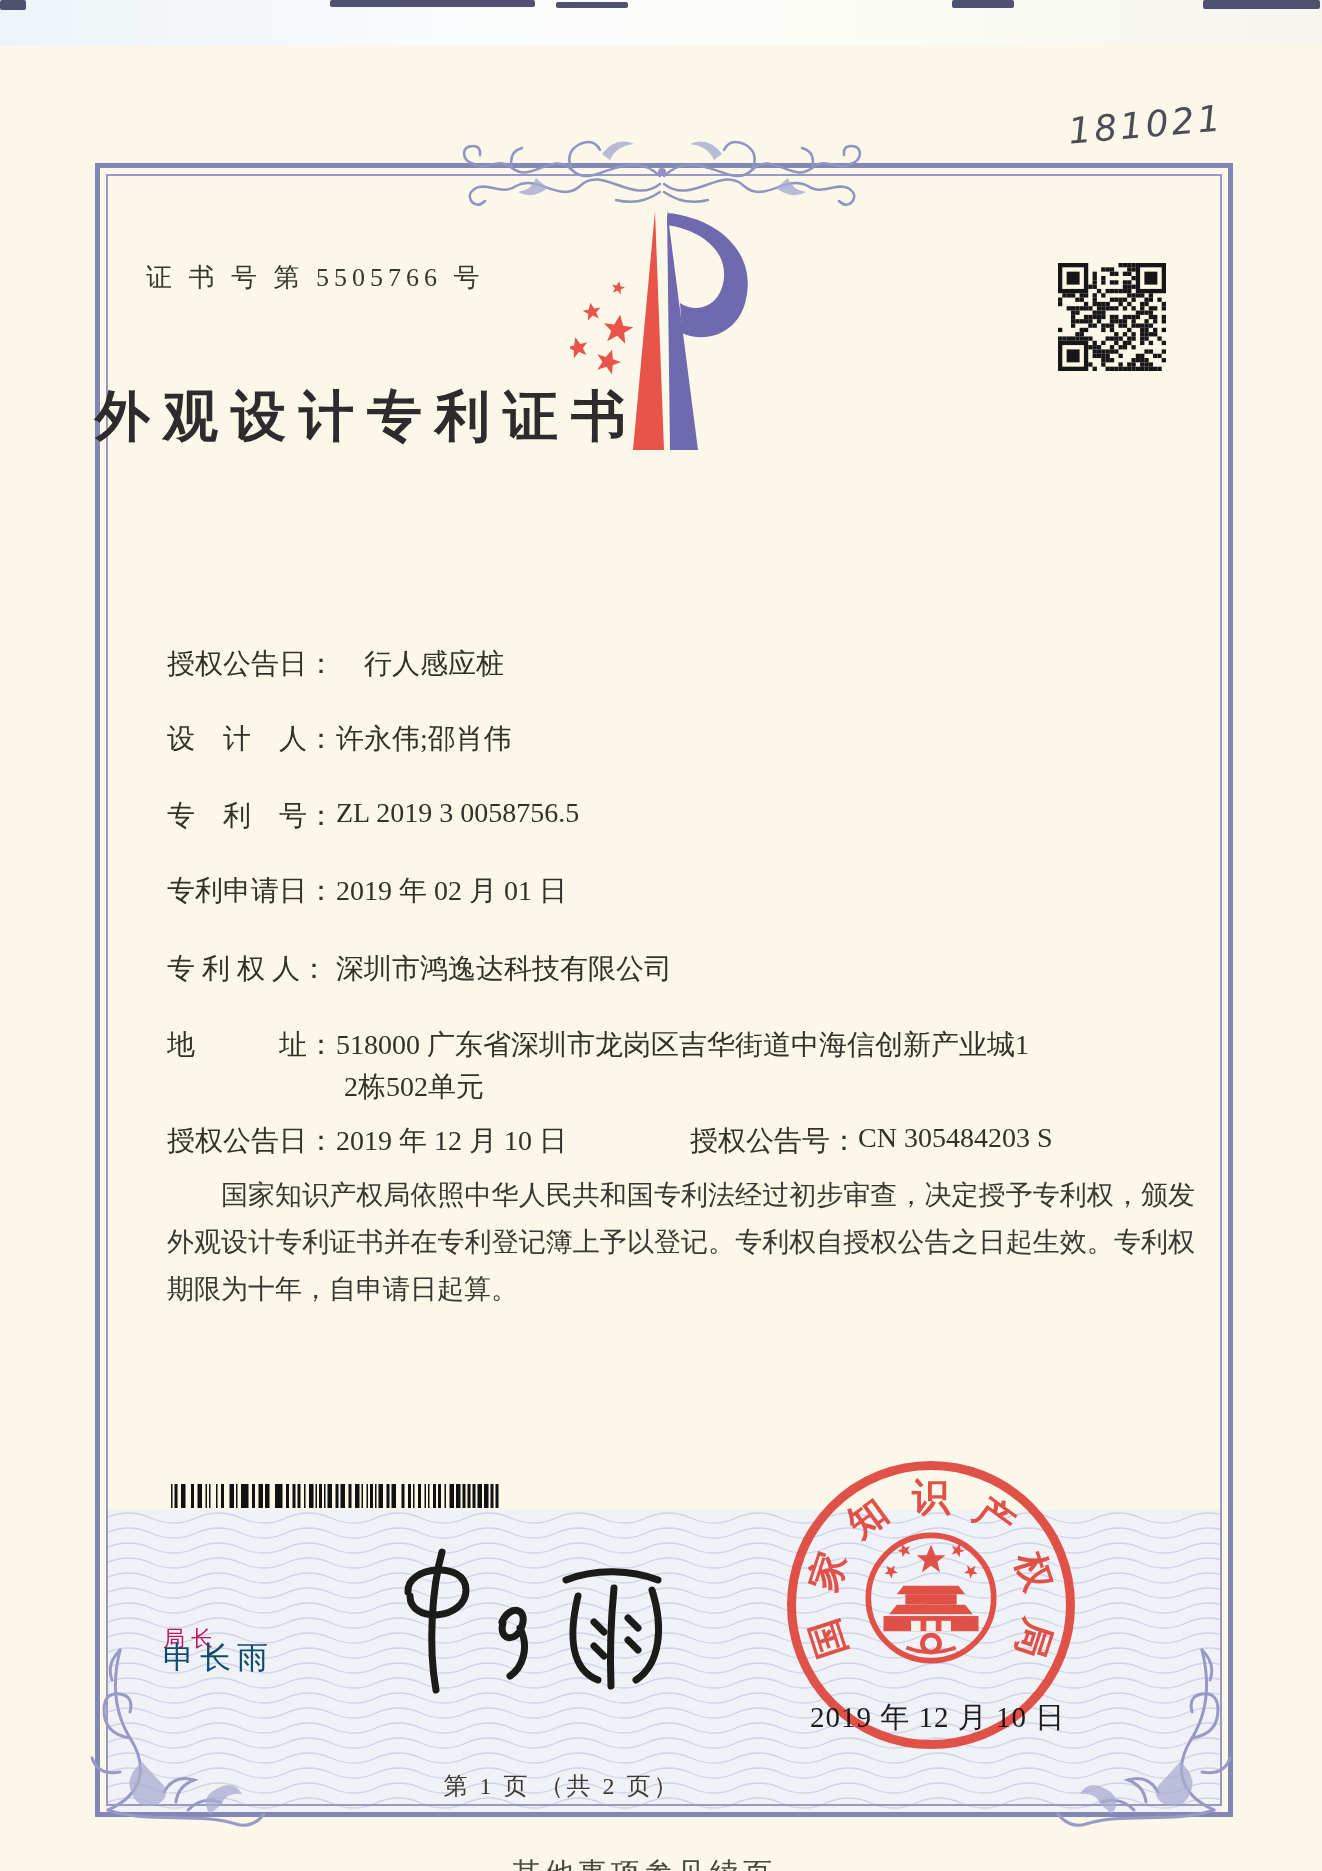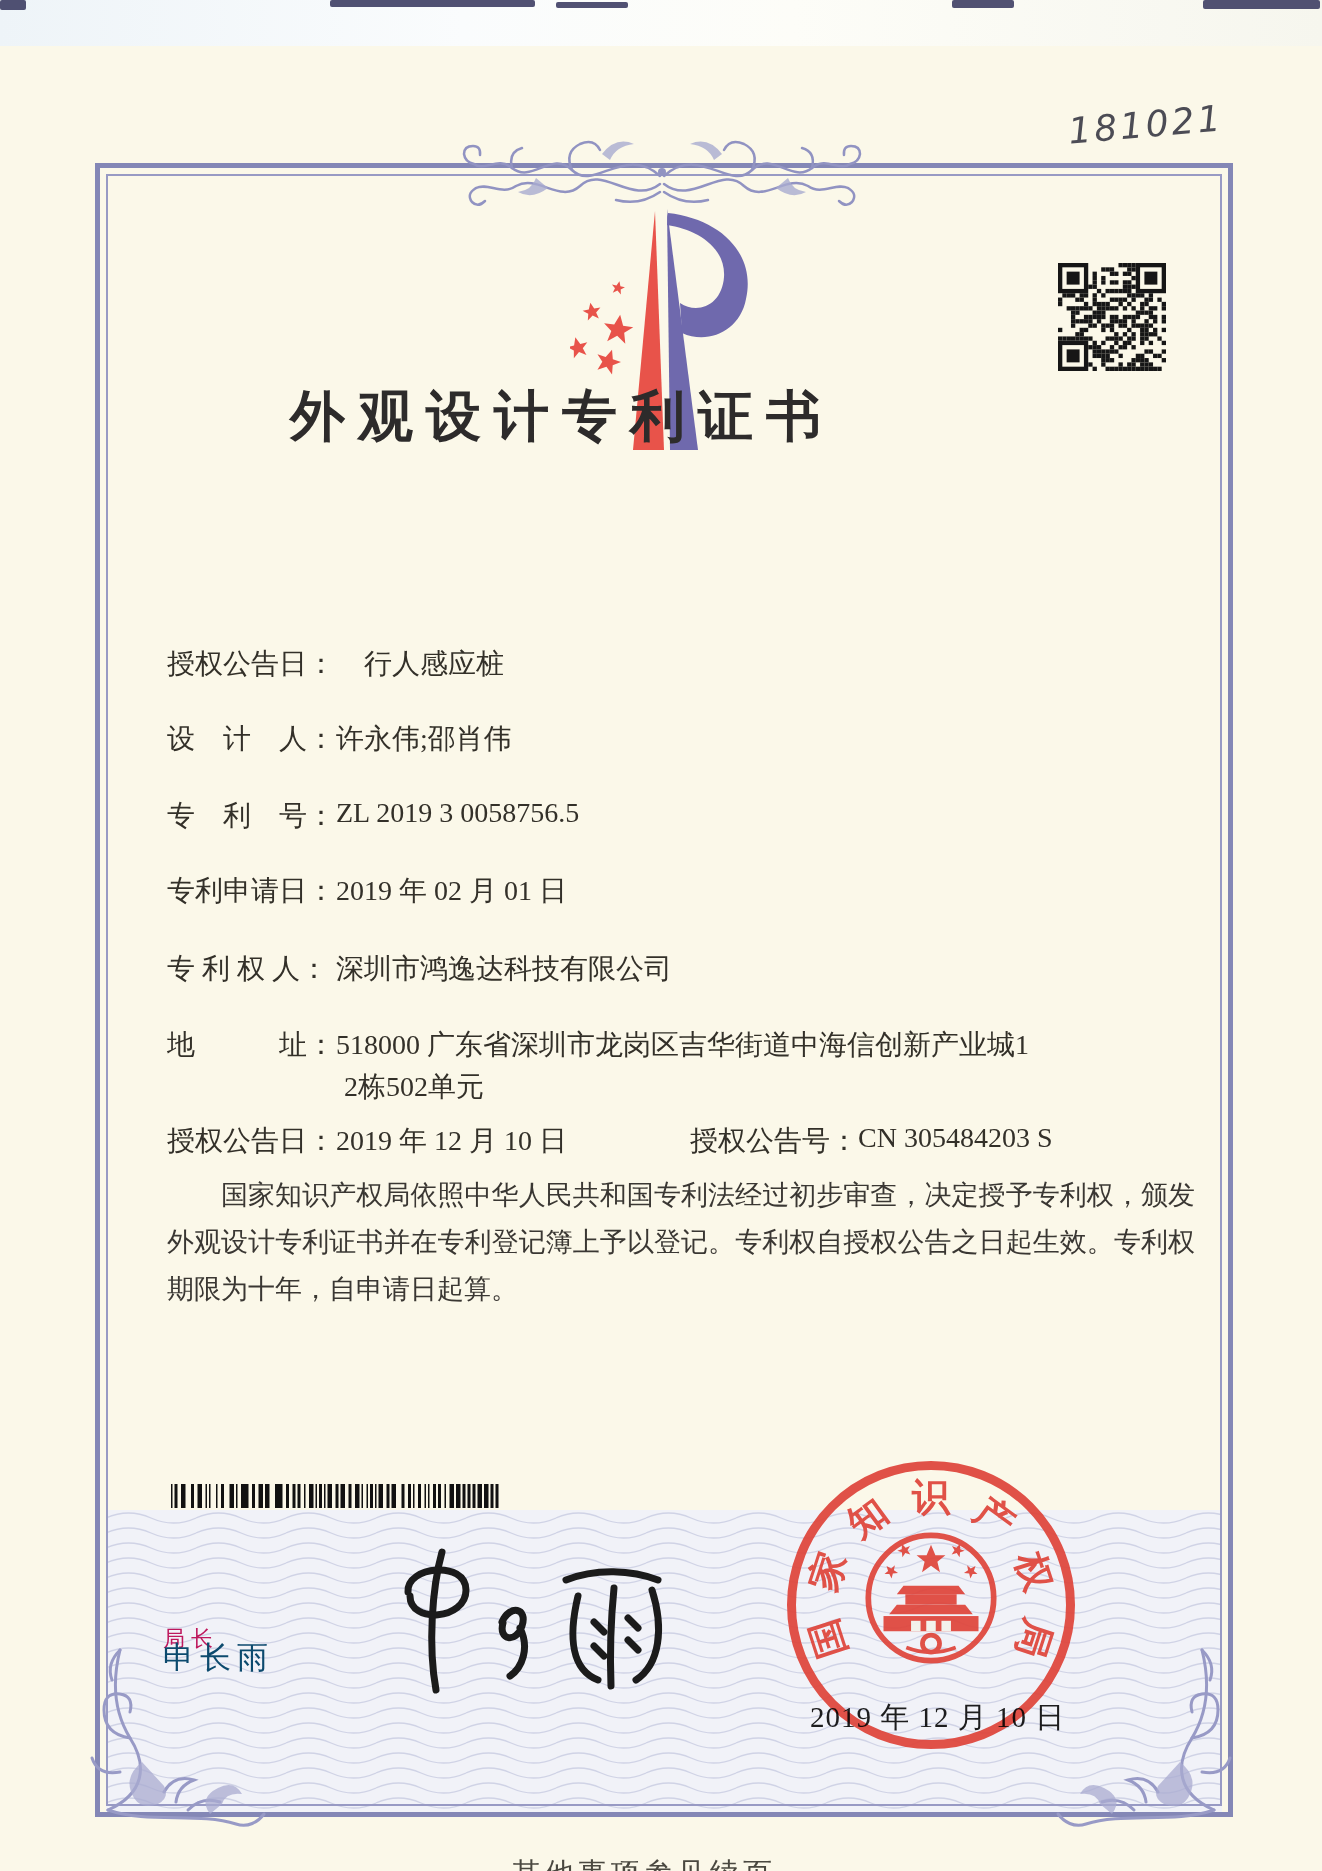--- a/index.html
+++ b/index.html
@@ -10,21 +10,21 @@
   .top-band{left:0;top:0;width:1322px;height:46px;
     background:linear-gradient(90deg,#eef4f8 0%,#fafcfd 35%,#fdfdf8 60%,#f6f6ee 100%);}
   .smudge{background:#32325a;border-radius:2px;opacity:.85;}
   
   .frame{left:95px;top:163px;width:1138px;height:1654px;border:5px solid #8487b6;box-sizing:border-box;}
   .frame-inner{position:absolute;left:6px;top:6px;right:6px;bottom:6px;border:2px solid #989ac4;}
   
   .cert-no{left:146px;top:260px;font-size:26px;letter-spacing:5px;color:#38362f;}
   .hand-note{left:1068px;top:104px;font-size:36px;font-style:italic;color:#4c4c55;
     font-family:"DejaVu Sans",sans-serif;transform:rotate(-5deg);letter-spacing:3px;}
-  .title{left:95px;top:380px;width:934px;text-align:center;font-size:55px;font-weight:700;
+  .title{left:95px;top:380px;width:934px;font-size:55px;font-weight:700;
     letter-spacing:13px;color:#2d2b2b;}
   .row{font-size:28px;color:#333029;white-space:nowrap;}
   .row .lbl{position:absolute;left:167px;top:0;}
   .row .val{position:absolute;left:336px;top:0;}
   .addr-l2{position:absolute;left:336px;top:42px;margin-left:8px;}
   .grant-lbl2{position:absolute;left:690px;top:0;}
   .grant-val2{position:absolute;left:858px;top:0;}
   .paras{left:167px;top:1172px;width:1028px;font-size:27px;line-height:47px;text-align:justify;color:#3a3733;}
   .paras p{margin:0 0 6px 0;text-indent:2em;}
   
@@ -105,20 +105,21 @@
       <path d="M96,150 q10,-18 30,-12 q-16,6 -18,22"></path>
       <path d="M120,168 q14,-14 32,-8"></path>
       <path d="M52,8 q-14,14 -8,30"></path>
       <path d="M74,120 q-20,16 -8,36 q8,12 24,6 q12,-6 6,-18" fill="#a9abd0" stroke="none" opacity=".75"></path>
       <path d="M142,172 q-12,-16 8,-26 q16,-8 24,6 q-16,-2 -20,10 z" fill="#a9abd0" stroke="none" opacity=".75"></path>
     </g>
   </svg>
 
   <div class="abs hand-note z3">181021</div>
 
+  <div class="abs cert-no z3">证 书 号 第 5505766 号</div>
 
   <svg class="abs z3" style="left:570px;top:203px" width="205" height="255" viewBox="0 0 205 255">
     <defs>
       <path id="st" d="M0,-10 L2.9,-3.1 L9.5,-3.1 L4.2,1.2 L5.9,8.1 L0,3.8 L-5.9,8.1 L-4.2,1.2 L-9.5,-3.1 L-2.9,-3.1 Z"></path>
     </defs>
     <path d="M85,8 L63,247 L94,247 Z" fill="#e8534a"></path>
     <path d="M97,6 L100,247 L128,247 Z" fill="#6f69ad"></path>
     <path d="M98,10 C152,16 186,52 176,96 C170,128 138,142 112,130 L110,100 C128,112 152,102 154,74 C156,44 126,26 97,22 Z" fill="#6f69ad"></path>
     <g fill="#e8534a">
       <use href="#st" transform="translate(48,85) scale(0.7) rotate(12)"></use>
@@ -514,15 +515,16 @@
         <rect x="-5" y="24" width="10" height="11" fill="#f4f2ec"></rect>
         <rect x="11" y="24" width="10" height="11" fill="#f4f2ec"></rect>
         <circle cy="48" r="9" fill="none" stroke="#df453b" stroke-width="5"></circle>
         <path d="M-26,52 Q0,62 26,52" fill="none" stroke="#df453b" stroke-width="4"></path>
       </g>
     </svg>
   </div>
 
   <div class="abs seal-date z4">2019 年 12 月 10 日</div>
 
+  <div class="abs footer z3">第 1 页 （共 2 页）</div>
   <div class="abs clipped z3">其他事项参见续页</div>
 
 </div>
 
 </body></html>

